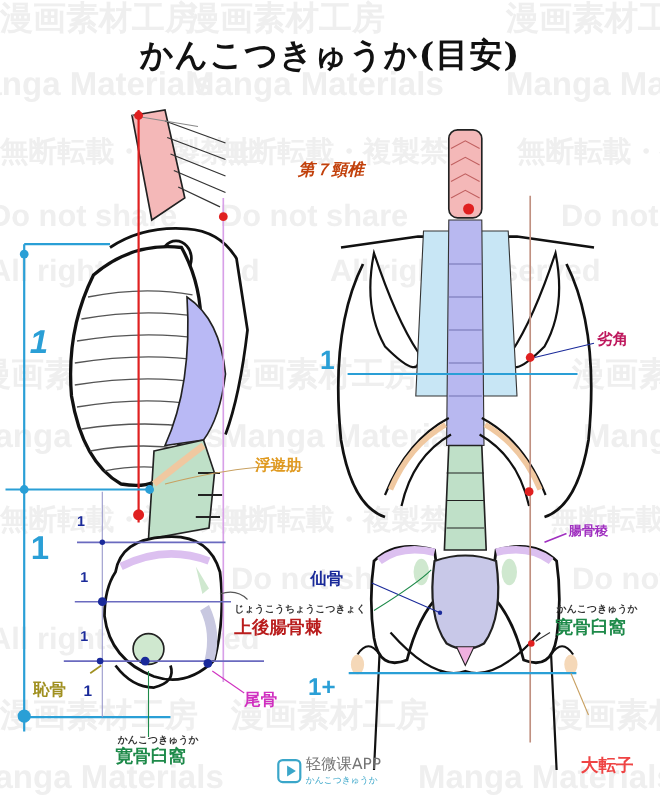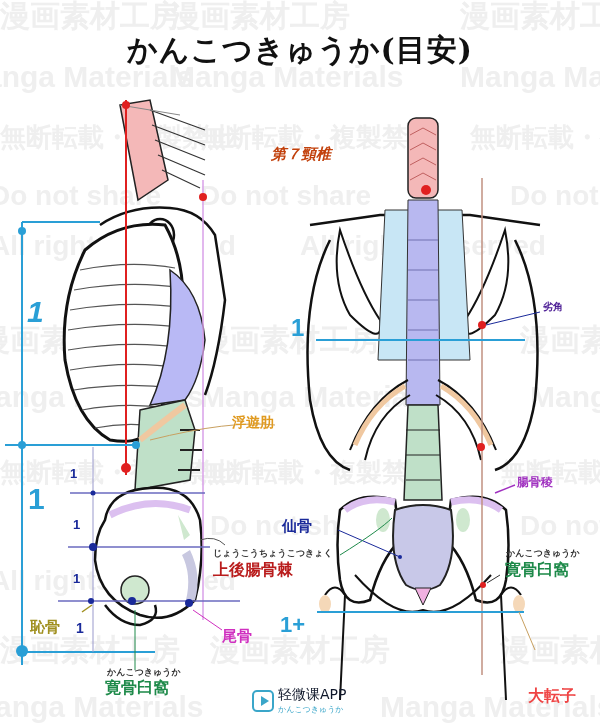--- a/index.html
+++ b/index.html
@@ -6,21 +6,21 @@
   body { width:600px; height:726px; background:#fff; position:relative; overflow:hidden; font-family:"DejaVu Sans", sans-serif; }
   .wm { position:absolute; color:#efefef; font-weight:bold; white-space:nowrap; z-index:0; font-family:"Liberation Sans", sans-serif; }
   #title { position:absolute; left:0; width:600px; top:30px; text-align:center; font-size:30px; font-weight:bold; color:#111; z-index:5; font-family:"DejaVu Serif", serif; letter-spacing:1px; }
   svg#art { position:absolute; left:0; top:0; z-index:2; }
   .lbl { position:absolute; font-weight:bold; z-index:5; white-space:nowrap; }
   .ruby { position:absolute; font-size:9px; color:#333; z-index:5; white-space:nowrap;font-weight:bold; }
   .num { position:absolute; font-weight:bold; z-index:5; font-family:"Liberation Sans", sans-serif; }
   #logo { position:absolute; left:252px; top:686px; z-index:5; display:flex; align-items:center; gap:4px; }
   #logo .icon { width:22px; height:22px; border:2px solid #3aa6c9; border-radius:5px; position:relative; }
   #logo .icon::after { content:""; position:absolute; left:7px; top:4px; border-left:8px solid #3aa6c9; border-top:5px solid transparent; border-bottom:5px solid transparent; }
-  #logo .t1 { font-size:14px; color:#0f172a; }
+  #logo .t1 { font-size:14px; color:#737373; }
   #logo .t2 { font-size:8px; color:#3aa6c9; }
 </style>
 </head>
 <body>
 
 <div class="wm" style="left:0;top:-4px;font-size:30px;">漫画素材工房</div>
 <div class="wm" style="left:170px;top:-4px;font-size:30px;">漫画素材工房</div>
 <div class="wm" style="left:460px;top:-4px;font-size:30px;">漫画素材工房</div>
 <div class="wm" style="left:-40px;top:60px;font-size:30px;">Manga Materials</div>
 <div class="wm" style="left:170px;top:60px;font-size:30px;">Manga Materials</div>
@@ -185,21 +185,21 @@
     <path d="M486 325 L540 312" stroke="#1a2a9a" stroke-width="1"></path>
     <path d="M495 493 L515 485" stroke="#a030c0" stroke-width="1.5"></path>
     <path d="M338 530 L400 557" stroke="#1a2a9a" stroke-width="1"></path>
     <path d="M340 555 Q380 530 392 518" stroke="#1e8a4a" stroke-width="1" fill="none"></path>
     <path d="M487 583 L500 575" stroke="#333" stroke-width="1"></path>
     <path d="M519 612 L535 650" stroke="#c8a060" stroke-width="1"></path>
   </g>
 </svg>
 
 <div class="lbl" style="left:271px;top:145px;font-size:15px;color:#c2410c;font-style:italic;">第７頸椎</div>
-<div class="lbl" style="left:543px;top:300px;font-size:10px;color:#4c1d95;">劣角</div>
+<div class="lbl" style="left:543px;top:300px;font-size:14px;color:#be185d;">劣角</div>
 <div class="lbl" style="left:232px;top:414px;font-size:14px;color:#e09a20;">浮遊肋</div>
 <div class="lbl" style="left:517px;top:474px;font-size:12px;color:#a030c0;">腸骨稜</div>
 <div class="lbl" style="left:282px;top:517px;font-size:15px;color:#1a2a9a;">仙骨</div>
 <div class="ruby" style="left:213px;top:547px;">じょうこうちょうこつきょく</div>
 <div class="lbl" style="left:213px;top:560px;font-size:16px;color:#b91c1c;">上後腸骨棘</div>
 <div class="ruby" style="left:506px;top:547px;">かんこつきゅうか</div>
 <div class="lbl" style="left:505px;top:560px;font-size:16px;color:#1e8a4a;">寛骨臼窩</div>
 <div class="lbl" style="left:30px;top:618px;font-size:15px;color:#a09020;">恥骨</div>
 <div class="lbl" style="left:222px;top:627px;font-size:15px;color:#d030c0;">尾骨</div>
 <div class="ruby" style="left:107px;top:666px;">かんこつきゅうか</div>

